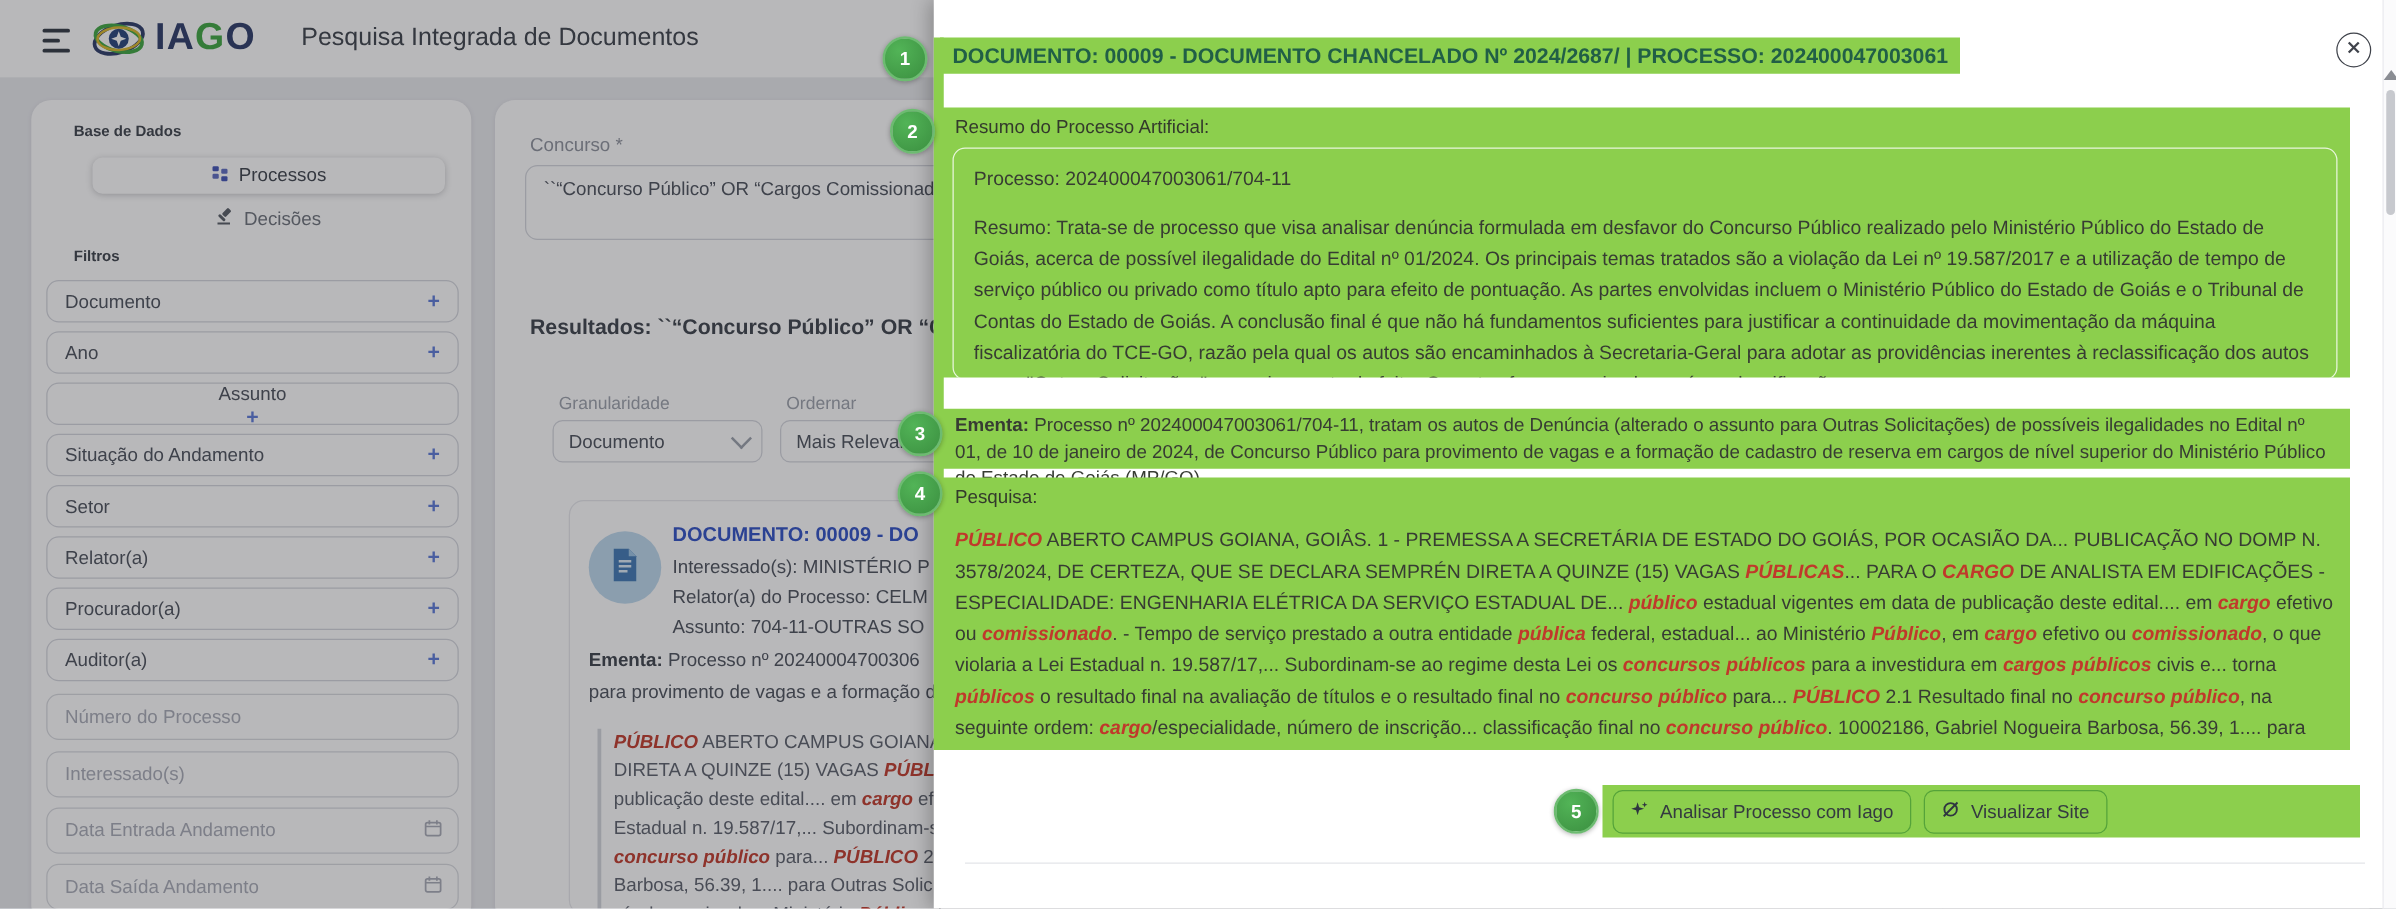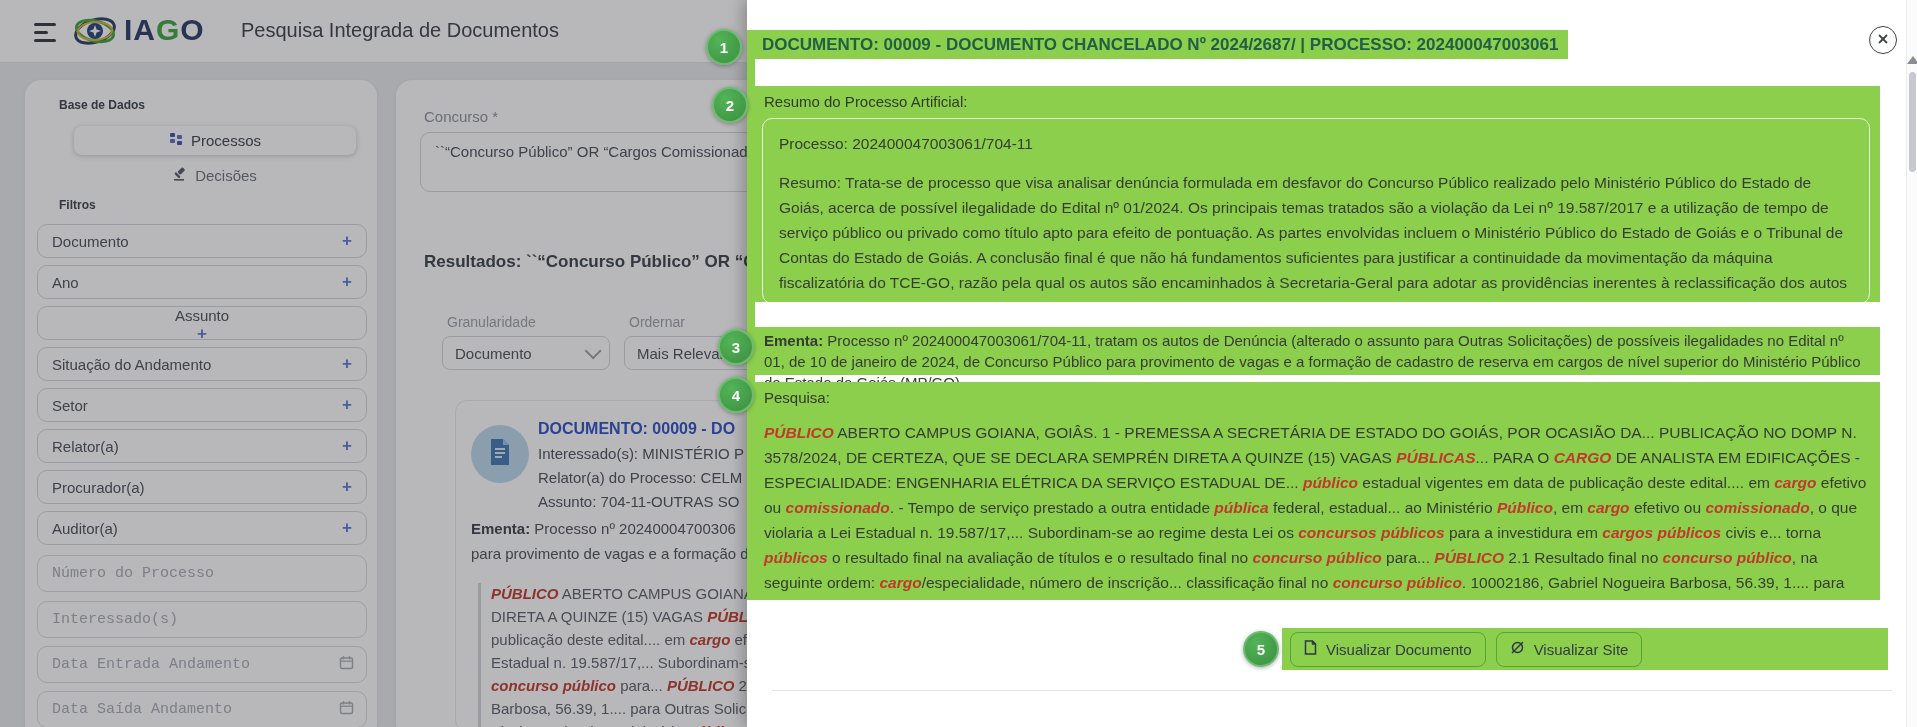--- a/index.html
+++ b/index.html
@@ -17,21 +17,21 @@
   .sec-label{font-size:12px;font-weight:bold;color:#3b4049;}
   .db-btn{display:flex;align-items:center;justify-content:center;gap:8px;font-size:15px;border-radius:8px;cursor:pointer;}
   .db-btn.active{background:#fff;box-shadow:0 1px 5px rgba(30,30,40,.25);color:#3b4049;}
   .db-btn.idle{color:#6b7079;}
   .acc{display:flex;align-items:center;justify-content:space-between;border:1px solid #d4d6dd;border-radius:10px;
        background:#fff;padding:0 14px;font-size:15px;color:#4a4f5a;}
   .acc .plus{color:#5b79d9;font-size:17px;font-weight:bold;}
   .sb-input{display:flex;align-items:center;justify-content:space-between;border:1px solid #d8dadf;border-radius:10px;
        background:#fff;padding:0 12px;}
   .sb-input input{border:none;outline:none;font-size:15px;width:100%;background:transparent;color:#737373;
-       font-family:Liberation Mono, monospace;}
+       font-family:Liberation Sans, sans-serif;}
   .sb-input input::placeholder{color:#a8abb6;}
   .field-label{font-size:15px;color:#8d919c;}
   .mini-label{font-size:14px;color:#9ba0aa;}
   .select-box{display:flex;align-items:center;justify-content:space-between;border:1px solid #d4d6dd;border-radius:8px;
        background:#fff;padding:0 12px;font-size:15px;color:#4a4f5a;}
   textarea.search{border:1.5px solid #d4d6dd;border-radius:10px;padding:10px 14px;font-size:15px;color:#4a4f5a;resize:none;
        font-family:"Liberation Sans","DejaVu Sans",sans-serif;outline:none;}
   .results-h{font-size:17px;font-weight:bold;color:#3b4049;}
   .rc-title{font-size:16px;font-weight:bold;color:#2e4fc5;white-space:nowrap;}
   .rc-line{font-size:15px;color:#4a4f5a;white-space:nowrap;}
@@ -253,26 +253,26 @@
     </div>
 
     <div class="abs green" style="left:5px;top:382px;width:1128px;height:218px;padding:0;overflow:hidden;">
       <div class="m-head" style="margin:7px 0 0 12px;">Pesquisa:</div>
       <div class="m-text" style="margin:14px 12px 0 12px;"><span class="kw">PÚBLICO</span><span> ABERTO CAMPUS GOIANA, GOIÂS. 1 - PREMESSA A SECRETÁRIA DE ESTADO DO GOIÁS, POR OCASIÃO DA... PUBLICAÇÃO NO DOMP N. 3578/2024, DE CERTEZA, QUE SE DECLARA SEMPRÉN DIRETA A QUINZE (15) VAGAS </span><span class="kw">PÚBLICAS</span><span>... PARA O </span><span class="kw">CARGO</span><span> DE ANALISTA EM EDIFICAÇÕES - ESPECIALIDADE: ENGENHARIA ELÉTRICA DA SERVIÇO ESTADUAL DE... </span><span class="kw">público</span><span> estadual vigentes em data de publicação deste edital.... em </span><span class="kw">cargo</span><span> efetivo ou </span><span class="kw">comissionado</span><span>. - Tempo de serviço prestado a outra entidade </span><span class="kw">pública</span><span> federal, estadual... ao Ministério </span><span class="kw">Público</span><span>, em </span><span class="kw">cargo</span><span> efetivo ou </span><span class="kw">comissionado</span><span>, o que violaria a Lei Estadual n. 19.587/17,... Subordinam-se ao regime desta Lei os </span><span class="kw">concursos públicos</span><span> para a investidura em </span><span class="kw">cargos públicos</span><span> civis e... torna </span><span class="kw">públicos</span><span> o resultado final na avaliação de títulos e o resultado final no </span><span class="kw">concurso público</span><span> para... </span><span class="kw">PÚBLICO</span><span> 2.1 Resultado final no </span><span class="kw">concurso público</span><span>, na seguinte ordem: </span><span class="kw">cargo</span><span>/especialidade, número de inscrição... classificação final no </span><span class="kw">concurso público</span><span>. 10002186, Gabriel Nogueira Barbosa, 56.39, 1.... para Outras Solicitações) de possíveis ilegalidades no Edital nº 01, de 10 de janeiro de 2024, de </span><span class="kw">Concurso...</span><span> </span><span class="kw">Público</span><span> para provimento de vagas e a formação de cadastro de reserva em </span></div>
     </div>
 
     <div class="abs green" style="left:535px;top:628px;width:606px;height:42px;display:flex;align-items:center;gap:10px;padding:0 8px;box-sizing:border-box;">
       <div class="action-btn">
         <span>
-          <svg width="13" height="15" viewBox="0 0 13 15">
-              <path d="M1.5 1 h7 l3 3 v10 h-10 z" fill="none" stroke="#2f3640" stroke-width="1.5"></path>
-              <path d="M8.5 1 v3 h3" fill="none" stroke="#2f3640" stroke-width="1.5"></path>
+          <svg width="15" height="15" viewBox="0 0 16 16">
+              <path d="M6.5 2 L7.8 6.2 L12 7.5 L7.8 8.8 L6.5 13 L5.2 8.8 L1 7.5 L5.2 6.2 Z" fill="#2f3640"></path>
+              <path d="M12.5 1.5 L13.1 3.4 L15 4 L13.1 4.6 L12.5 6.5 L11.9 4.6 L10 4 L11.9 3.4 Z" fill="#2f3640"></path>
             </svg>
         </span>
-        <span>Visualizar Documento</span>
+        <span>Analisar Processo com Iago</span>
       </div>
       <div class="action-btn">
         <span>
           <svg width="15" height="15" viewBox="0 0 15 15">
               <circle cx="7.5" cy="7.5" r="5" fill="none" stroke="#2f3640" stroke-width="1.5"></circle>
               <line x1="2" y1="13" x2="13" y2="2" stroke="#2f3640" stroke-width="1.5"></line>
             </svg>
         </span>
         <span>Visualizar Site</span>
       </div>

